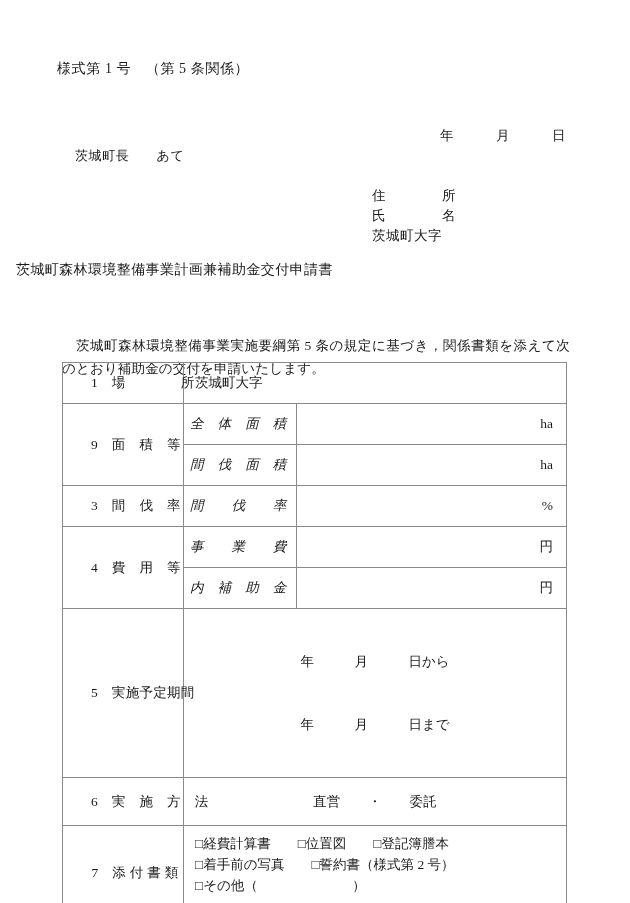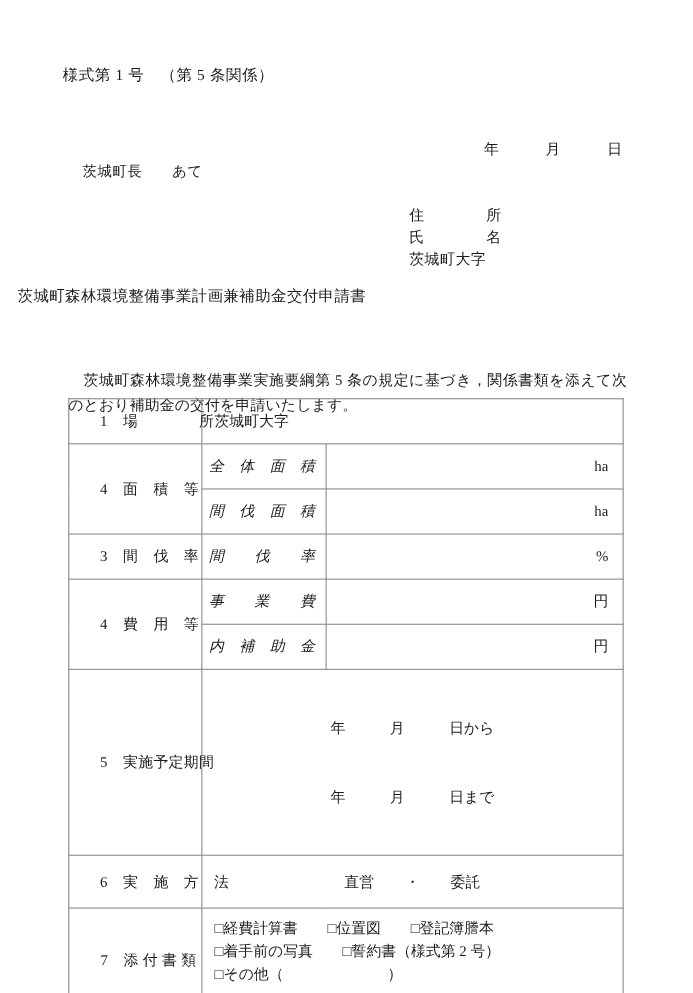--- a/index.html
+++ b/index.html
@@ -193,21 +193,21 @@
         <td>
           <span class="lbl">1　場　　　　所</span>
         </td>
         <td colspan="2">
           <span class="val-left">茨城町大字</span>
         </td>
       </tr>
 
       <tr>
         <td rowspan="2">
-          <span class="lbl">4　面　積　等</span>
+          <span class="lbl">9　面　積　等</span>
         </td>
         <td>
           <span class="lbl-sub">全　体　面　積</span>
         </td>
         <td>
           <span class="val-right">ha</span>
         </td>
       </tr>
       <tr>
         <td class="dotted-top">

